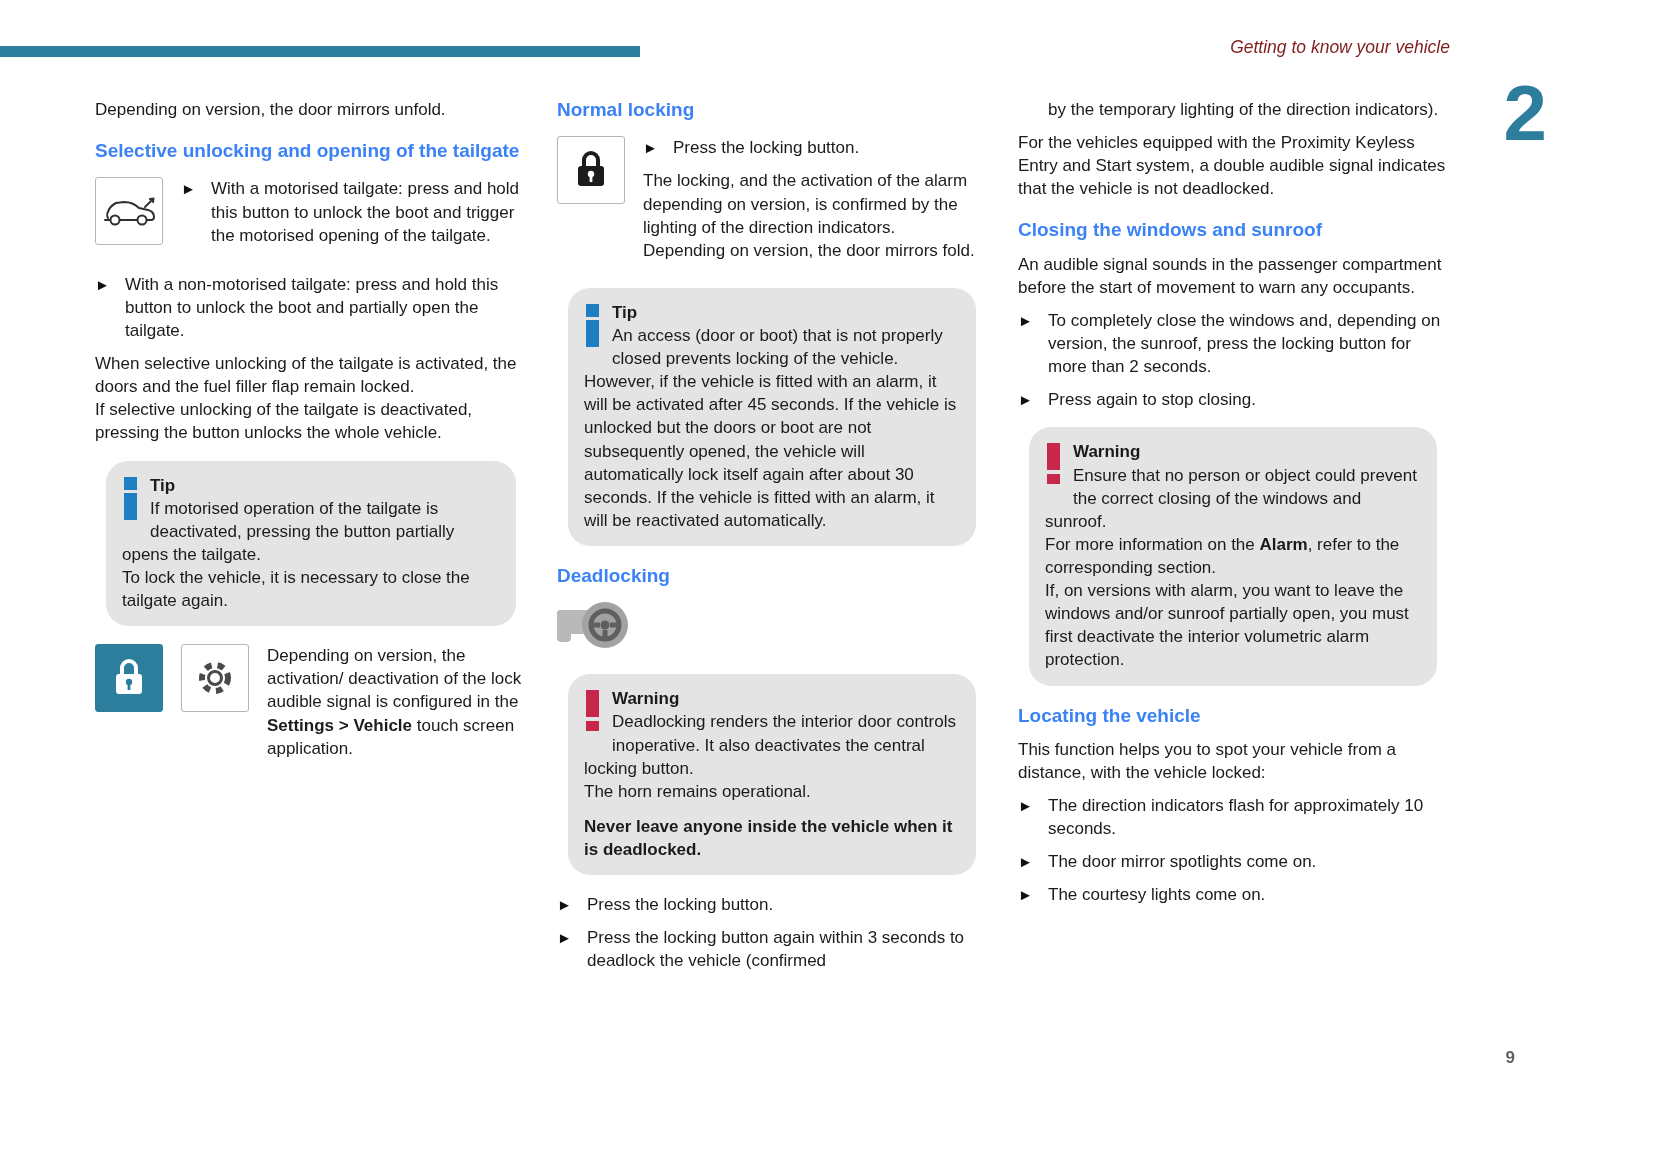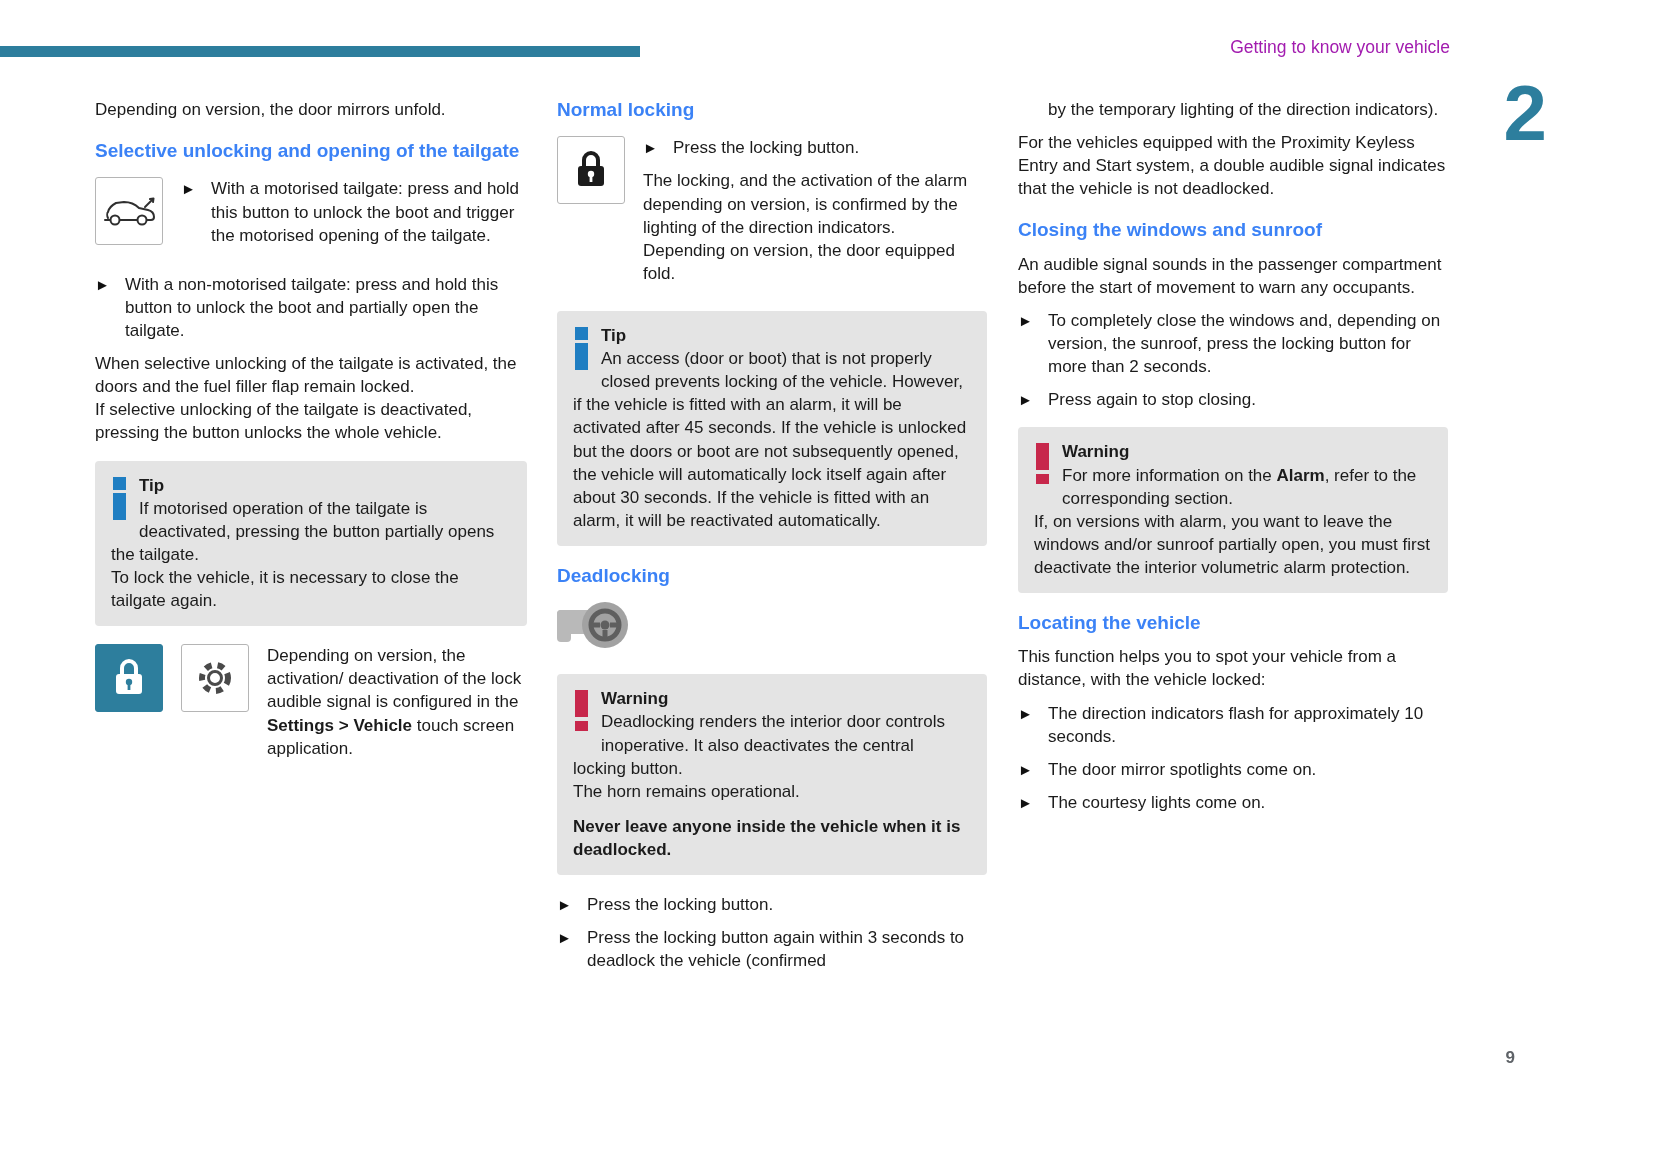--- a/index.html
+++ b/index.html
@@ -5,21 +5,21 @@
   :root{
     --teal:#2d7e9d; --tip_blue:#1f7ec2; --warning_red:#c7274b; --box_gray:#e4e4e4;
   }
   *{box-sizing:border-box;}
   html,body{margin:0;padding:0;}
   body{
     width:1653px;height:1165px;background:#ffffff;position:relative;overflow:hidden;
     font-family:"Liberation Sans", sans-serif;color:#1b1b1b;font-size:17px;line-height:1.36;
   }
   .accent-bar{position:absolute;left:0;top:46px;width:640px;height:11px;background:var(--teal);}
-  .header-title{position:absolute;top:36px;right:203px;font-size:17.5px;color:#a21caf;}
+  .header-title{position:absolute;top:36px;right:203px;font-size:17.5px;color:#7f1d1d;font-style:italic;}
   .chapter-number{position:absolute;top:74px;right:106px;font-size:78px;font-weight:bold;color:var(--teal);line-height:1;}
   .page-number{position:absolute;top:1046px;right:138px;color:#5f6368;font-weight:bold;font-size:17px;}
 
   .col{position:absolute;top:90px;width:432px;}
   .col1{left:95px;}
   .col2{left:557px;width:430px;}
   .col3{left:1018px;width:430px;}
   .col > :first-child{margin-top:8px;}
 
   p{margin:0 0 10px;}
@@ -30,21 +30,21 @@
   .bullet .arr{flex:0 0 30px;width:30px;font-size:15px;padding-top:2px;color:#101010;}
   .bullet .btext{flex:1;}
   .cont{padding-left:30px;}
 
   .icon-row{display:flex;gap:18px;margin:14px 0 16px;align-items:flex-start;}
   .icon-row .rowtext{flex:1;}
   .icon-box{width:68px;height:68px;border:1px solid #b5b5b5;border-radius:3px;display:flex;
     align-items:center;justify-content:center;flex:0 0 auto;background:#fff;}
   .icon-box.teal{background:var(--teal);border-color:var(--teal);}
 
-  .graybox{background:var(--box_gray);border-radius:4px;padding:13px 16px 14px;margin:16px 0 18px;overflow:hidden;}
+  .graybox{background:var(--box_gray);border-radius:22px;padding:13px 16px 14px;margin:16px 11px 18px;overflow:hidden;}
   .graybox p{margin:0;}
   .graybox p + p{margin-top:0;}
   .box-title{font-weight:bold;}
   .warn-strong{font-weight:bold;margin-top:12px !important;}
 
   .i-icon{float:left;width:13px;margin:3px 13px 4px 2px;}
   .i-icon .dot{width:13px;height:13px;background:var(--tip_blue);margin-bottom:3px;}
   .i-icon .bar{width:13px;height:27px;background:var(--tip_blue);}
   .w-icon{float:left;width:13px;margin:3px 13px 4px 2px;}
   .w-icon .bar{width:13px;height:27px;background:var(--warning_red);}
@@ -138,21 +138,21 @@
           <circle cx="17" cy="25" r="3.2" fill="#ffffff"></circle>
           <rect x="15.6" y="27" width="2.8" height="6" fill="#ffffff"></rect>
         </svg>
       </div>
       <div class="rowtext">
         <div class="bullet">
           <span class="arr">►</span>
           <div class="btext">Press the locking button.</div>
         </div>
         <p class="tight">The locking, and the activation of the alarm depending on version, is confirmed by the lighting of the direction indicators.</p>
-        <p>Depending on version, the door equipped fold.</p>
+        <p>Depending on version, the door mirrors fold.</p>
       </div>
     </div>
 
     <div class="graybox">
       <div class="i-icon">
           <div class="dot"></div>
           <div class="bar"></div>
         </div>
       <div class="box-title">Tip</div>
       <p>An access (door or boot) that is not properly closed prevents locking of the vehicle. However, if the vehicle is fitted with an alarm, it will be activated after 45 seconds. If the vehicle is unlocked but the doors or boot are not subsequently opened, the vehicle will automatically lock itself again after about 30 seconds. If the vehicle is fitted with an alarm, it will be reactivated automatically.</p>
@@ -207,20 +207,21 @@
       <span class="arr">►</span>
       <div class="btext">Press again to stop closing.</div>
     </div>
 
     <div class="graybox">
       <div class="w-icon">
           <div class="bar"></div>
           <div class="dot"></div>
         </div>
       <div class="box-title">Warning</div>
+      <p>Ensure that no person or object could prevent the correct closing of the windows and sunroof.</p>
       <p><span>For more information on the </span><strong>Alarm</strong><span>, refer to the corresponding section.</span></p>
       <p>If, on versions with alarm, you want to leave the windows and/or sunroof partially open, you must first deactivate the interior volumetric alarm protection.</p>
     </div>
 
     <h3 class="section">Locating the vehicle</h3>
     <p>This function helps you to spot your vehicle from a distance, with the vehicle locked:</p>
 
     <div class="bullet">
       <span class="arr">►</span>
       <div class="btext">The direction indicators flash for approximately 10 seconds.</div>

